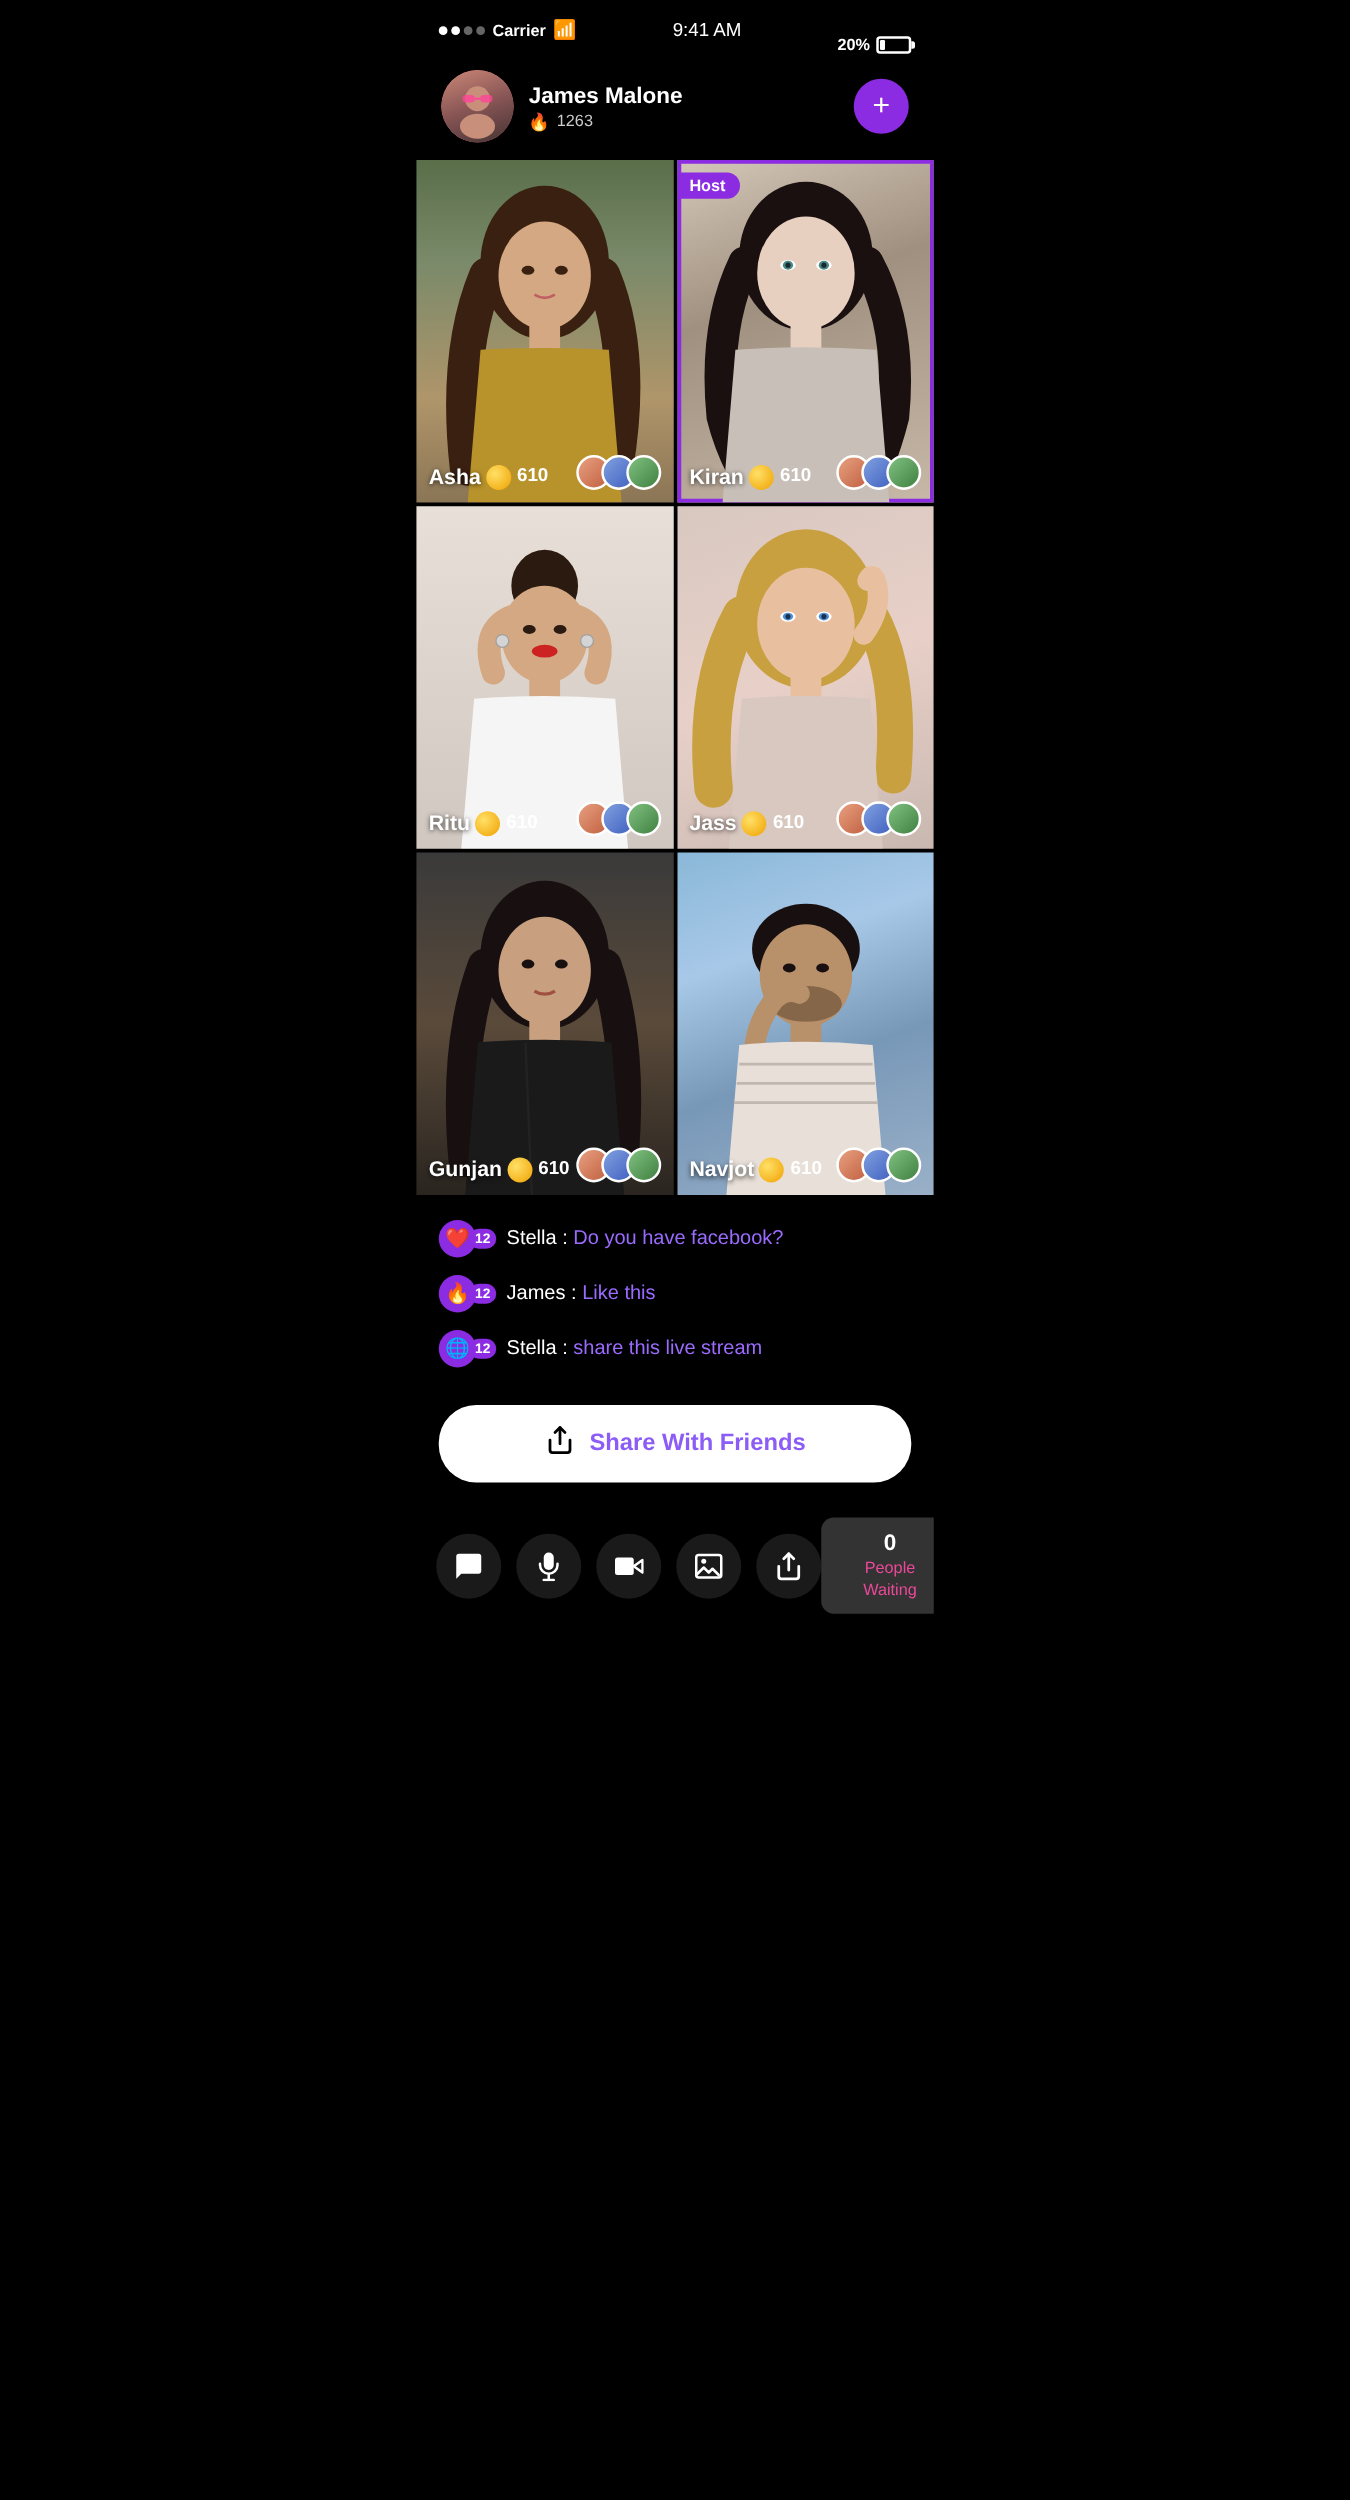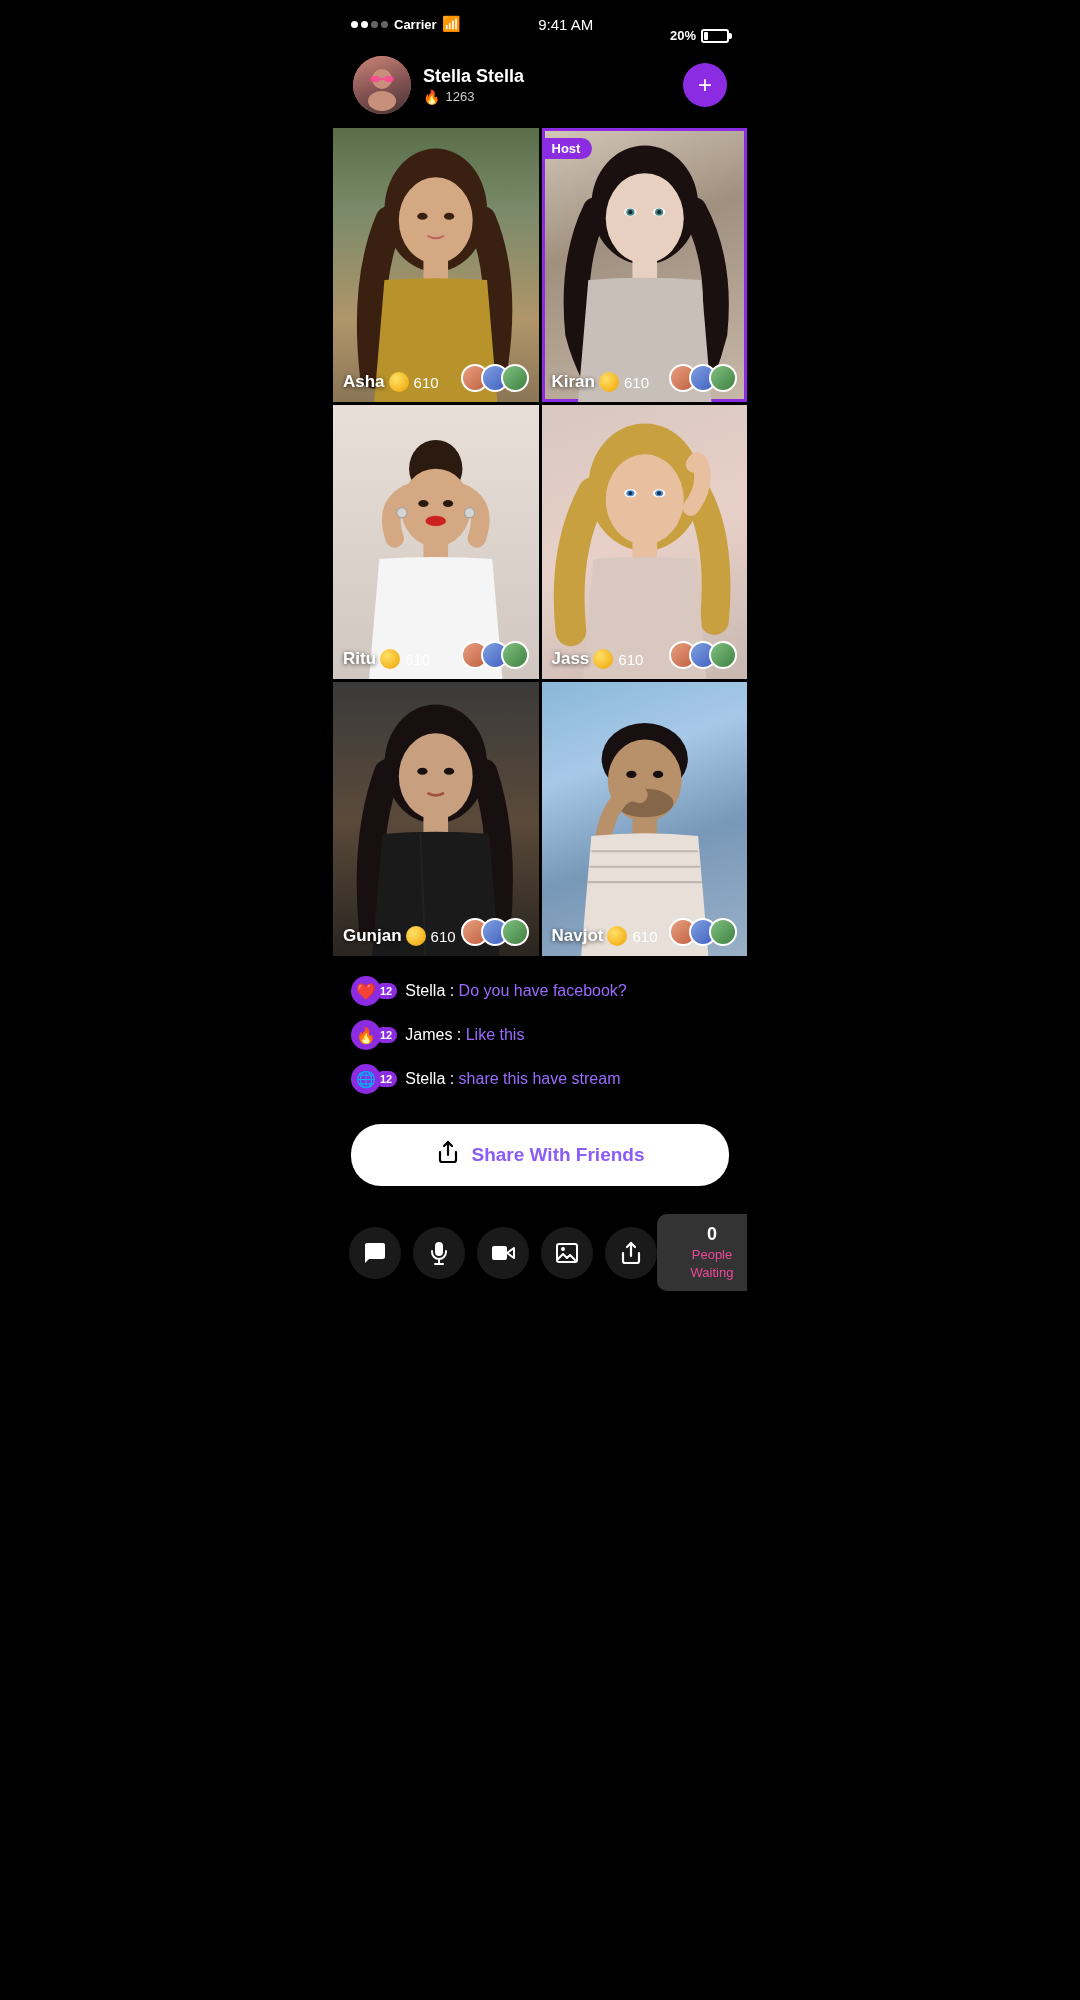--- a/index.html
+++ b/index.html
@@ -133,22 +133,22 @@
       position: absolute; bottom: 10px; left: 10px; right: 10px;
       display: flex; justify-content: space-between; align-items: flex-end;
     }
     .cell-name-score {
       display: flex; flex-direction: row; gap: 4px;
     }
     .cell-name {
       font-size: 17px; font-weight: 700; text-shadow: 0 1px 4px rgba(0,0,0,0.7);
     }
     .cell-score {
-      display: flex; align-items: center; gap: 5px;
-      font-size: 15px; font-weight: 400;
+      display: flex; align-items: flex-start; gap: 5px;
+      font-size: 15px; font-weight: 700;
     }
     .coin-icon {
       width: 20px; height: 20px; border-radius: 50%;
       background: radial-gradient(circle at 35% 35%, #ffe066, #f0a000);
       display: inline-flex; align-items: center; justify-content: center;
       font-size: 10px; flex-shrink: 0;
     }
     .cell-avatars {
       display: flex;
     }
@@ -276,21 +276,21 @@
         <circle cx="28" cy="22" r="10" fill="#c8907a"></circle>
         <ellipse cx="28" cy="44" rx="14" ry="10" fill="#c8907a"></ellipse>
 
         <rect x="16" y="19" width="10" height="6" rx="3" fill="#ff4499" opacity="0.8"></rect>
         <rect x="30" y="19" width="10" height="6" rx="3" fill="#ff4499" opacity="0.8"></rect>
         <line x1="26" y1="22" x2="30" y2="22" stroke="#ff4499" stroke-width="1.5"></line>
       </svg>
     </div>
   </div>
   <div class="profile-info">
-    <div class="profile-name">Stella Stella</div>
+    <div class="profile-name">James Malone</div>
     <div class="profile-score">
       <span class="flame-icon">🔥</span>
       <span>1263</span>
     </div>
   </div>
   <button class="add-btn">
     <span>+</span>
   </button>
 </div>
 
@@ -536,21 +536,21 @@
     <span class="msg-text">
       James : <span>Like this</span>
     </span>
   </div>
   <div class="chat-msg">
     <div class="msg-badge">
       <div class="msg-avatar msg-avatar-planet">🌐</div>
       <span class="msg-num">12</span>
     </div>
     <span class="msg-text">
-      Stella : <span>share this have stream</span>
+      Stella : <span>share this live stream</span>
     </span>
   </div>
 </div>
 
 <div class="share-section">
   <button class="share-btn">
     <span class="share-btn-icon">
       <svg width="24" height="24" viewBox="0 0 24 24" fill="none" stroke="#000" stroke-width="2.2" stroke-linecap="round" stroke-linejoin="round">
         <path d="M4 12v8a2 2 0 0 0 2 2h12a2 2 0 0 0 2-2v-8"></path>
         <polyline points="16 6 12 2 8 6"></polyline>

